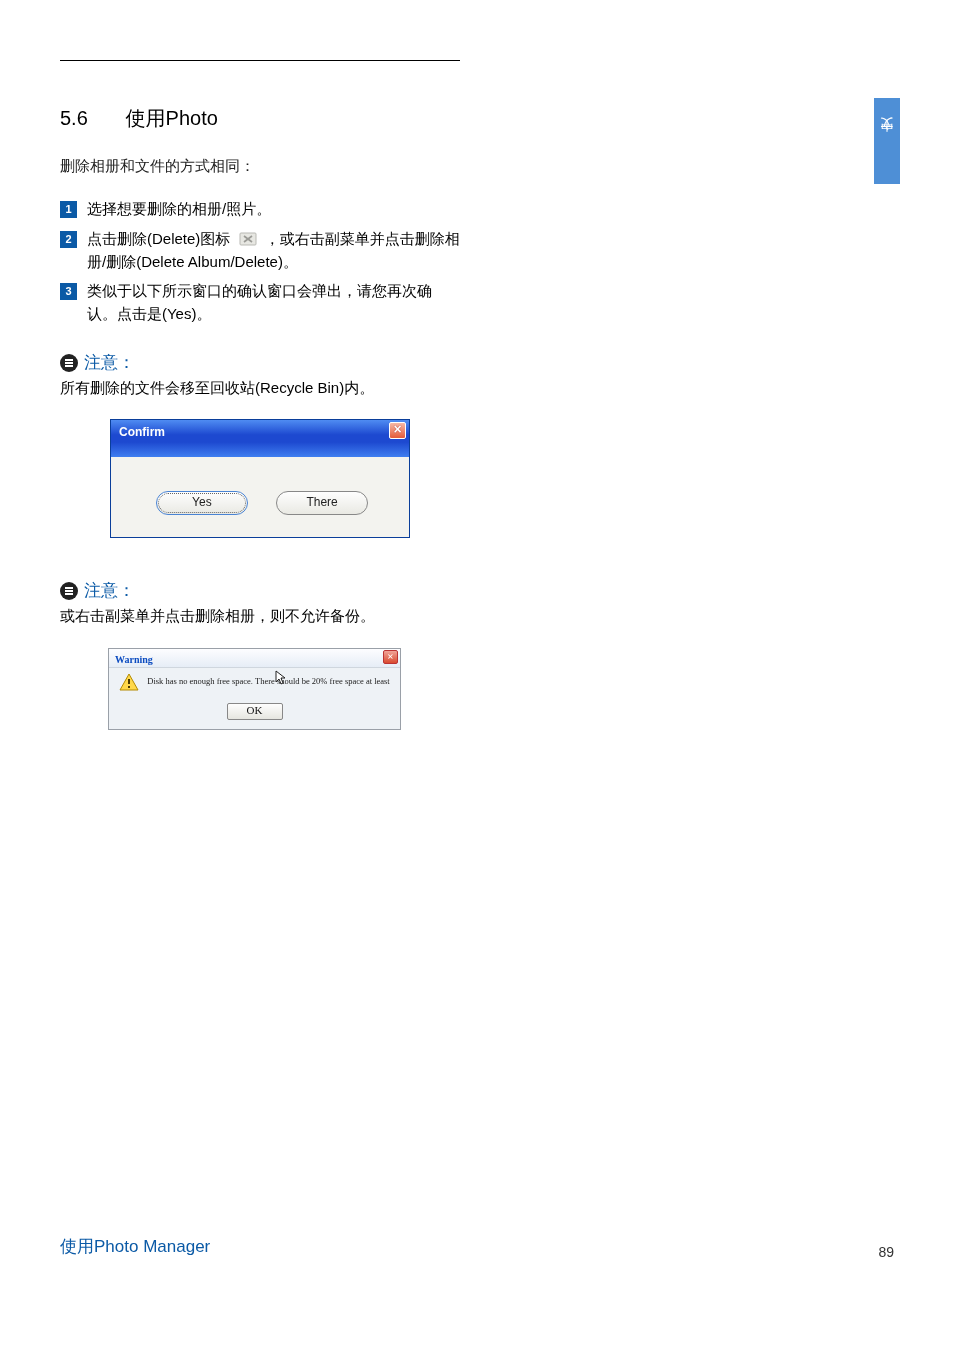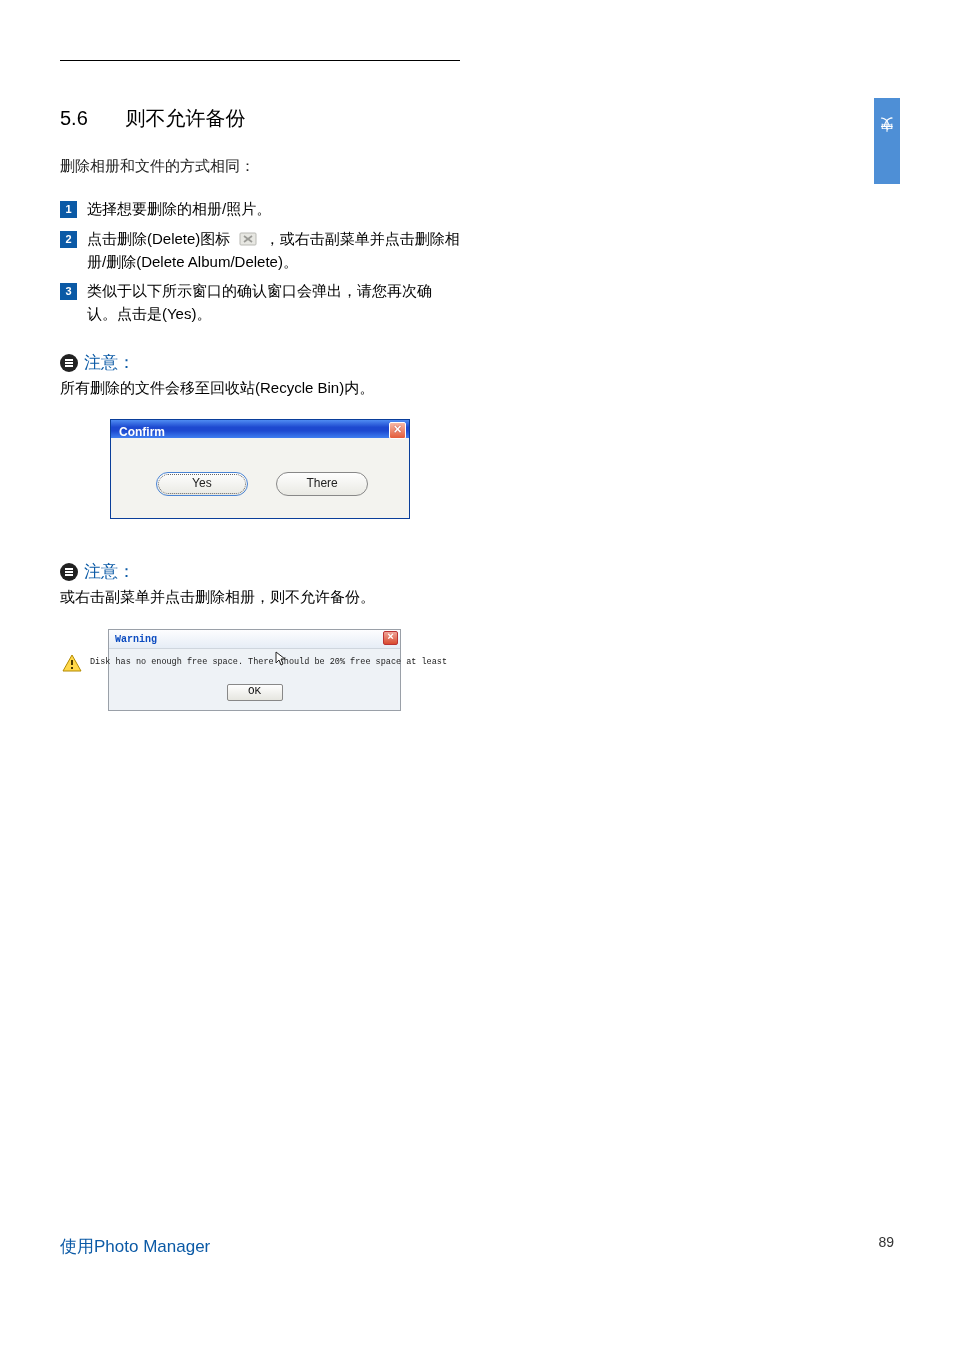--- a/index.html
+++ b/index.html
@@ -120,21 +120,21 @@
   }
   
   .dialog-confirm {
     margin-left: 50px;
     width: 298px;
     border: 1px solid #0a3e9a;
     background: #f3f3ef;
     margin-bottom: 18px;
   }
   .dlg-titlebar {
-    height: 18px;
+    height: 37px;
     background: linear-gradient(#4f8cf2, #1d49d0 40%, #1d49d0 60%, #3f7ef0);
     position: relative;
     line-height: 22px;
     padding-left: 8px;
     font-family: Tahoma, sans-serif;
   }
   .dlg-title {
     color: #fff;
     font-size: 12px;
     font-weight: bold;
@@ -189,21 +189,21 @@
     outline-offset: -3px;
     border-color: #4a84d4;
   }
   
   .dialog-warning {
     margin-left: 48px;
     width: 291px;
     border: 1px solid #9aa0a8;
     background: #eef2f6;
     position: relative;
-    font-family: Liberation Mono, monospace;
+    font-family: Liberation Serif, serif;
   }
   .warn-titlebar {
     height: 18px;
     background: linear-gradient(#fdfdff, #e6edf6);
     border-bottom: 1px solid #cfd6de;
     position: relative;
     padding-left: 6px;
     line-height: 18px;
   }
   .warn-title {
@@ -291,37 +291,37 @@
   .footer-left {
     position: absolute;
     left: 60px;
     bottom: 94px;
     color: #0b5aa6;
     font-size: 17px;
   }
   .footer-right {
     position: absolute;
     right: 60px;
-    bottom: 100px;
+    bottom: 90px;
     color: #333;
     font-size: 14px;
   }
 </style>
 </head>
 <body>
 
 <div class="page">
 
   <div class="content">
 
     <div class="section-rule"></div>
 
     <div class="section-head">
       <span class="section-number">5.6</span>
-      <span class="section-title">则不允许备份</span>
+      <span class="section-title">使用Photo</span>
     </div>
 
     <div class="intro">删除相册和文件的方式相同：</div>
 
     <ul class="steps">
       <li>
         <span class="step-num">1</span>
         <span class="step-text">选择想要删除的相册/照片。</span>
       </li>
       <li>

